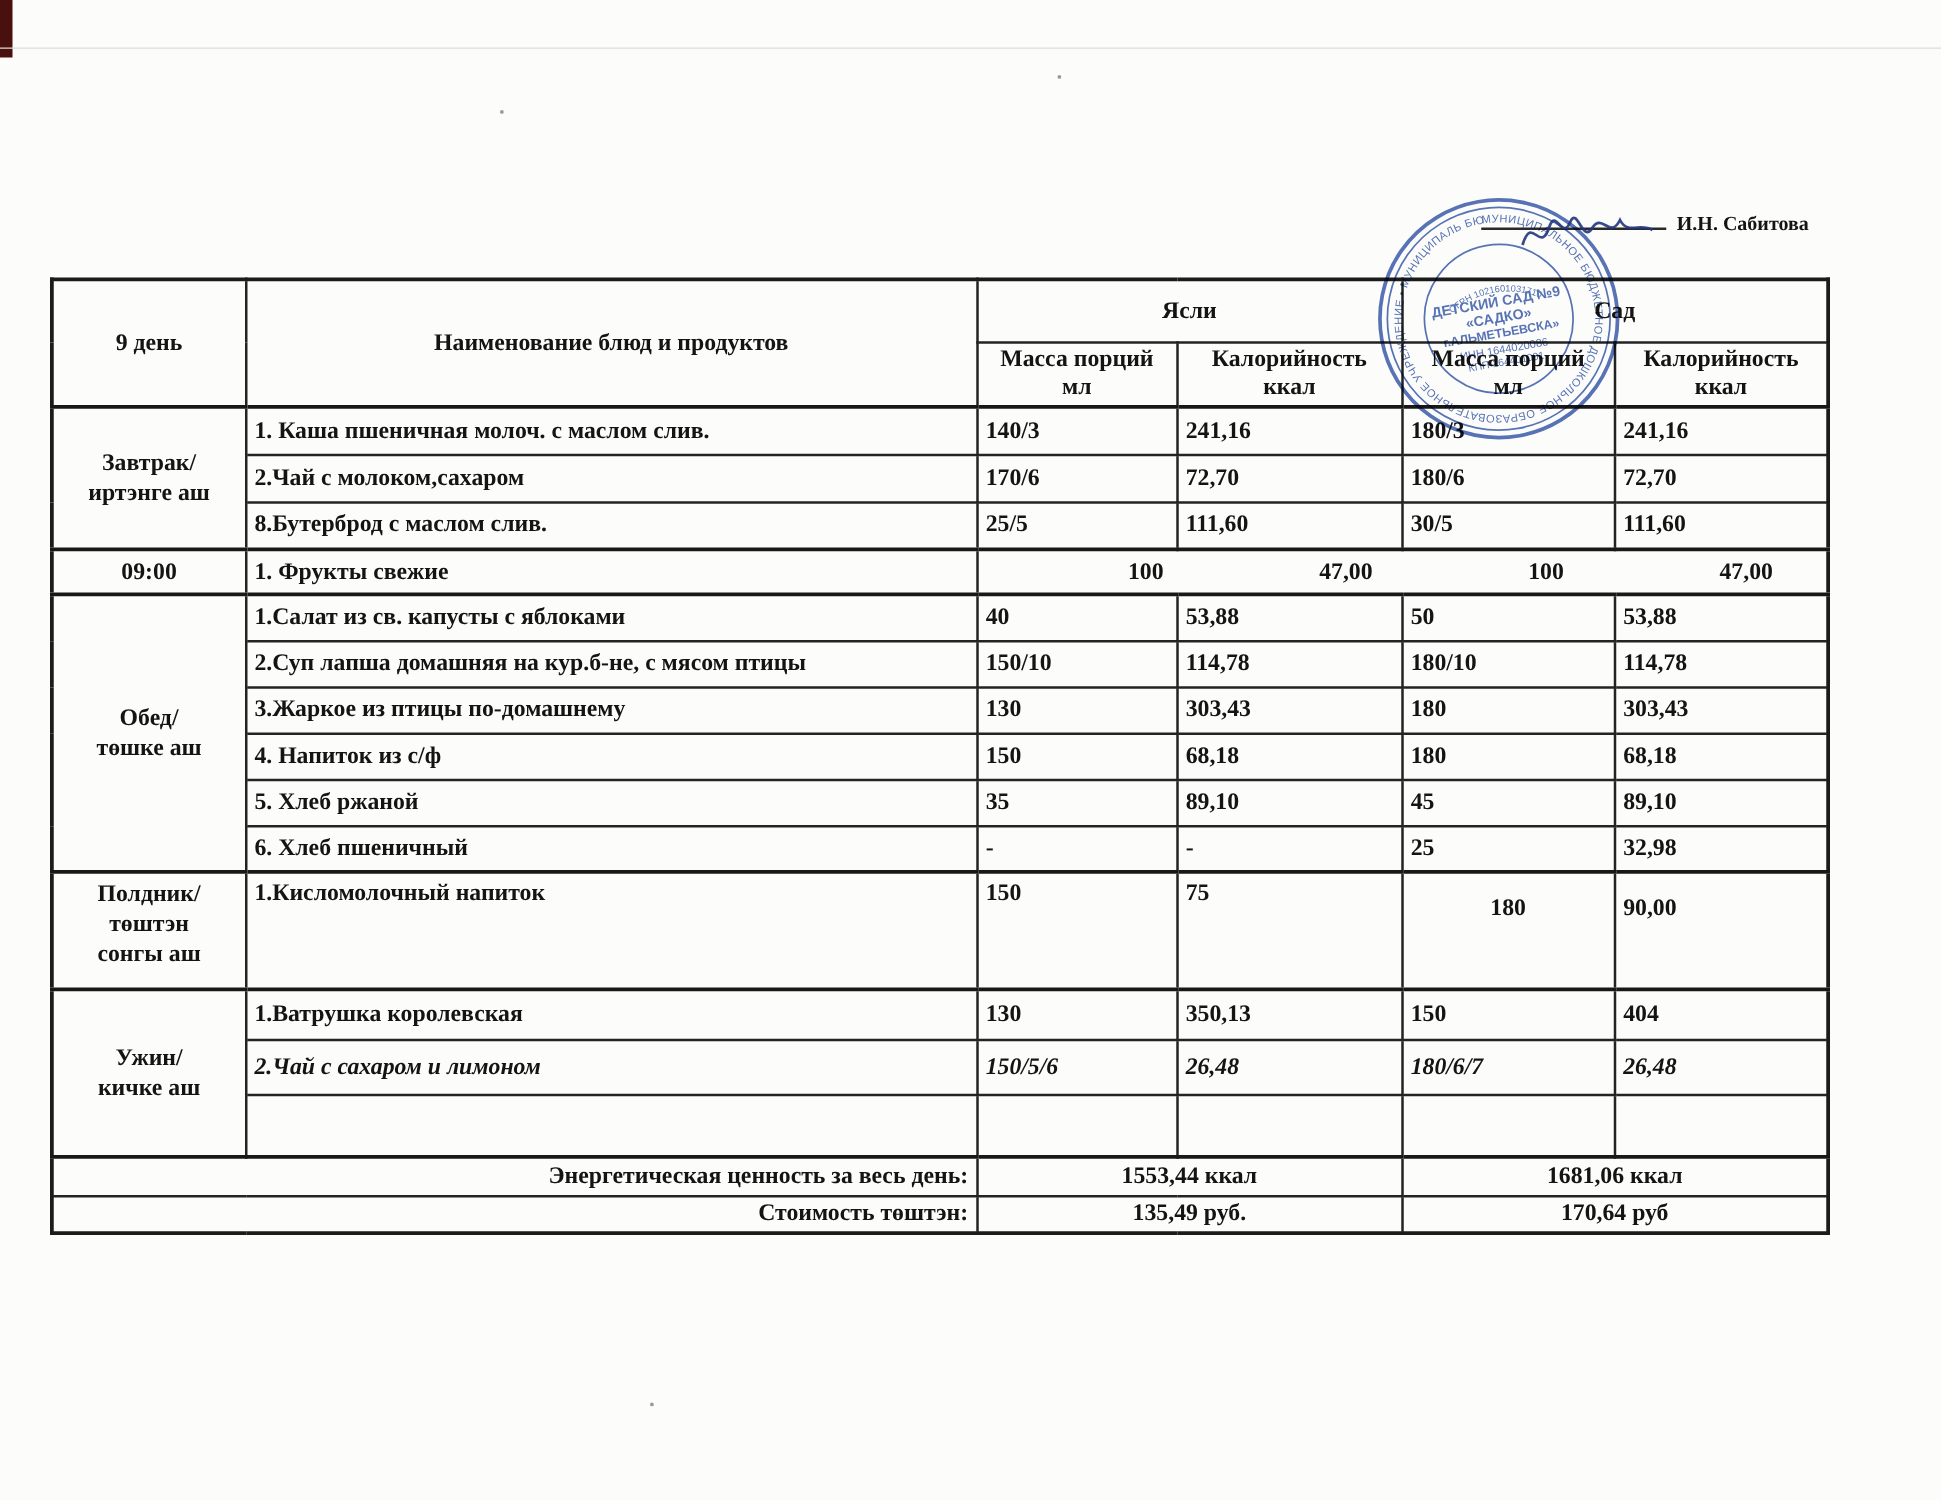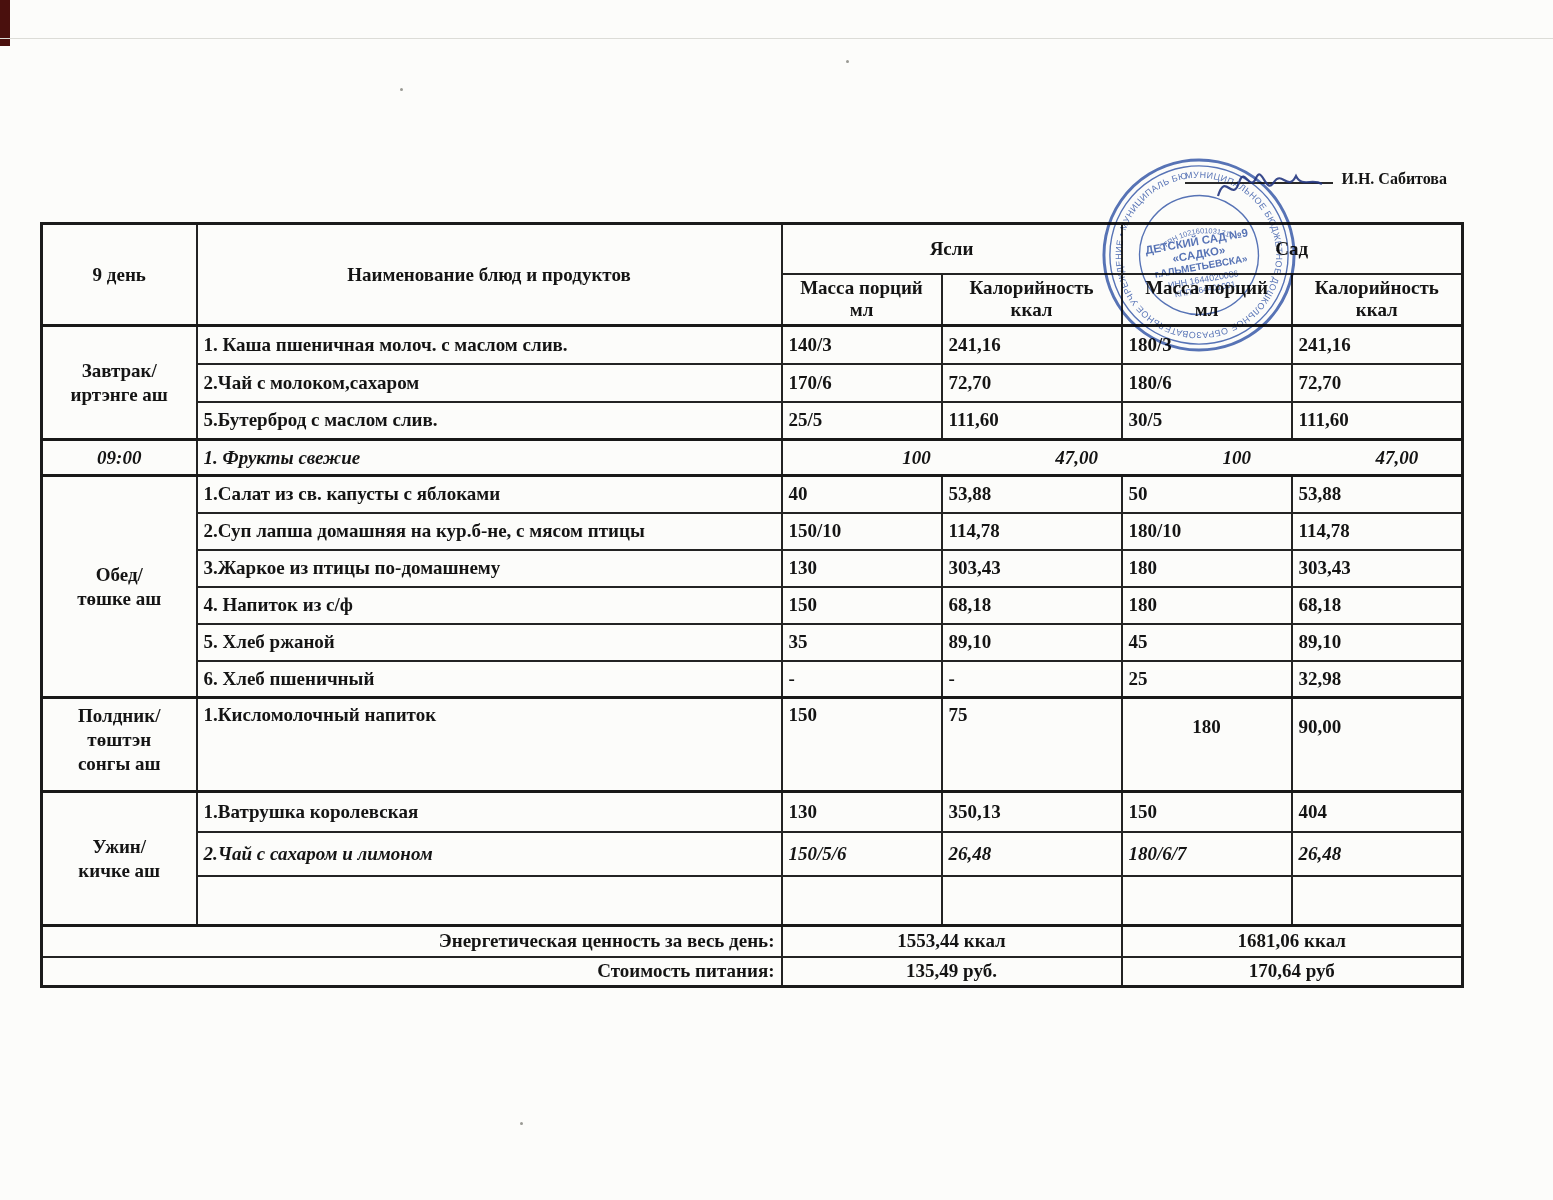--- a/index.html
+++ b/index.html
@@ -29,21 +29,21 @@
 
   
   .menu-table { position:absolute; left:40px; top:222px; width:1421px; z-index:1;
                 border-collapse:collapse; table-layout:fixed; background:transparent;
                 border:3px solid #1b1b1b; }
   .menu-table td { border:2px solid #232323; font-size:19px; font-weight:bold;
                    padding:2px 6px; vertical-align:middle; overflow:hidden; }
   tr.grp > td { border-top:3px solid #181818; }
 
   tr.hr1 { height:50px; } tr.hr2 { height:52px; }
-  tr.rb { height:38px; } tr.rf { height:36px;font-style:italic; } tr.rl { height:37px; }
+  tr.rb { height:38px; } tr.rf { height:36px; } tr.rl { height:37px; }
   tr.rs { height:94px; } tr.rd1 { height:40px; } tr.rd2 { height:44px;font-style:italic; } tr.rd3 { height:50px; }
   tr.re { height:31px; } tr.rc { height:30px; }
 
   .hc { text-align:center; font-size:20px; }
   .top { vertical-align:top; padding-top:8px; }
   .hc .blk { display:block; line-height:1.2; }
   .sad-cell { vertical-align:top; padding-top:20px;margin-left:21px; }
   .yasli-cell { vertical-align:top; padding-top:8px; }
 
   .meal { text-align:center; font-size:20px; line-height:1.25; }
@@ -165,21 +165,21 @@
       <td class="val">241,16</td>
     </tr>
     <tr class="rb">
       <td class="dish">2.Чай с молоком,сахаром</td>
       <td class="val">170/6</td>
       <td class="val">72,70</td>
       <td class="val">180/6</td>
       <td class="val">72,70</td>
     </tr>
     <tr class="rb">
-      <td class="dish">5.Бутерброд с маслом слив.</td>
+      <td class="dish">8.Бутерброд с маслом слив.</td>
       <td class="val">25/5</td>
       <td class="val">111,60</td>
       <td class="val">30/5</td>
       <td class="val">111,60</td>
     </tr>
 
     <tr class="rf grp">
       <td class="meal">09:00</td>
       <td class="dish">1. Фрукты свежие</td>
       <td colspan="4" class="spread">
@@ -277,20 +277,20 @@
       <td class="val"></td>
       <td class="val"></td>
     </tr>
 
     <tr class="re grp">
       <td colspan="2" class="flabel">Энергетическая ценность за весь день:</td>
       <td colspan="2" class="fval ey">1553,44 ккал</td>
       <td colspan="2" class="fval es">1681,06 ккал</td>
     </tr>
     <tr class="rc">
-      <td colspan="2" class="flabel">Стоимость питания:</td>
+      <td colspan="2" class="flabel">Стоимость төштэн:</td>
       <td colspan="2" class="fval cy">135,49 руб.</td>
       <td colspan="2" class="fval cs">170,64 руб</td>
     </tr>
   </tbody>
     </table>
 
 </div>
 
 </body></html>

